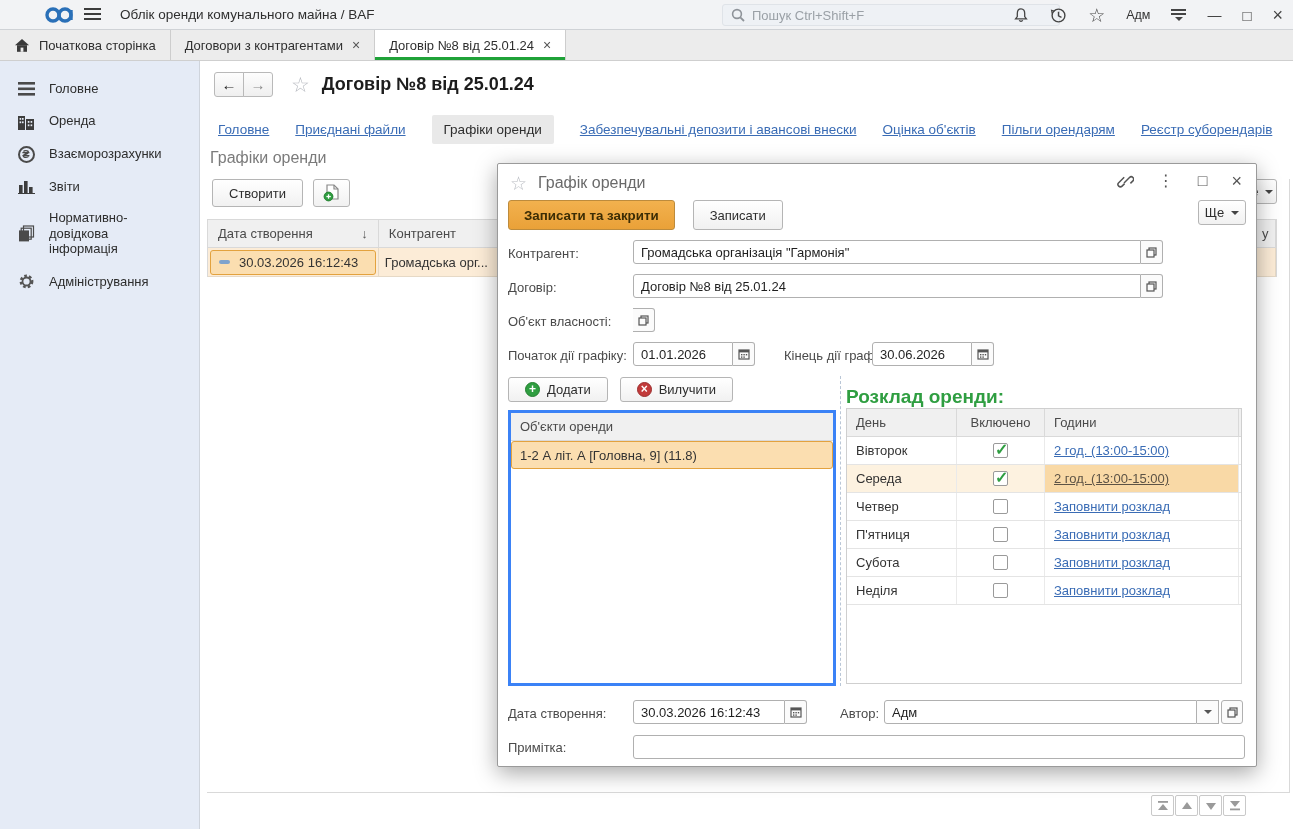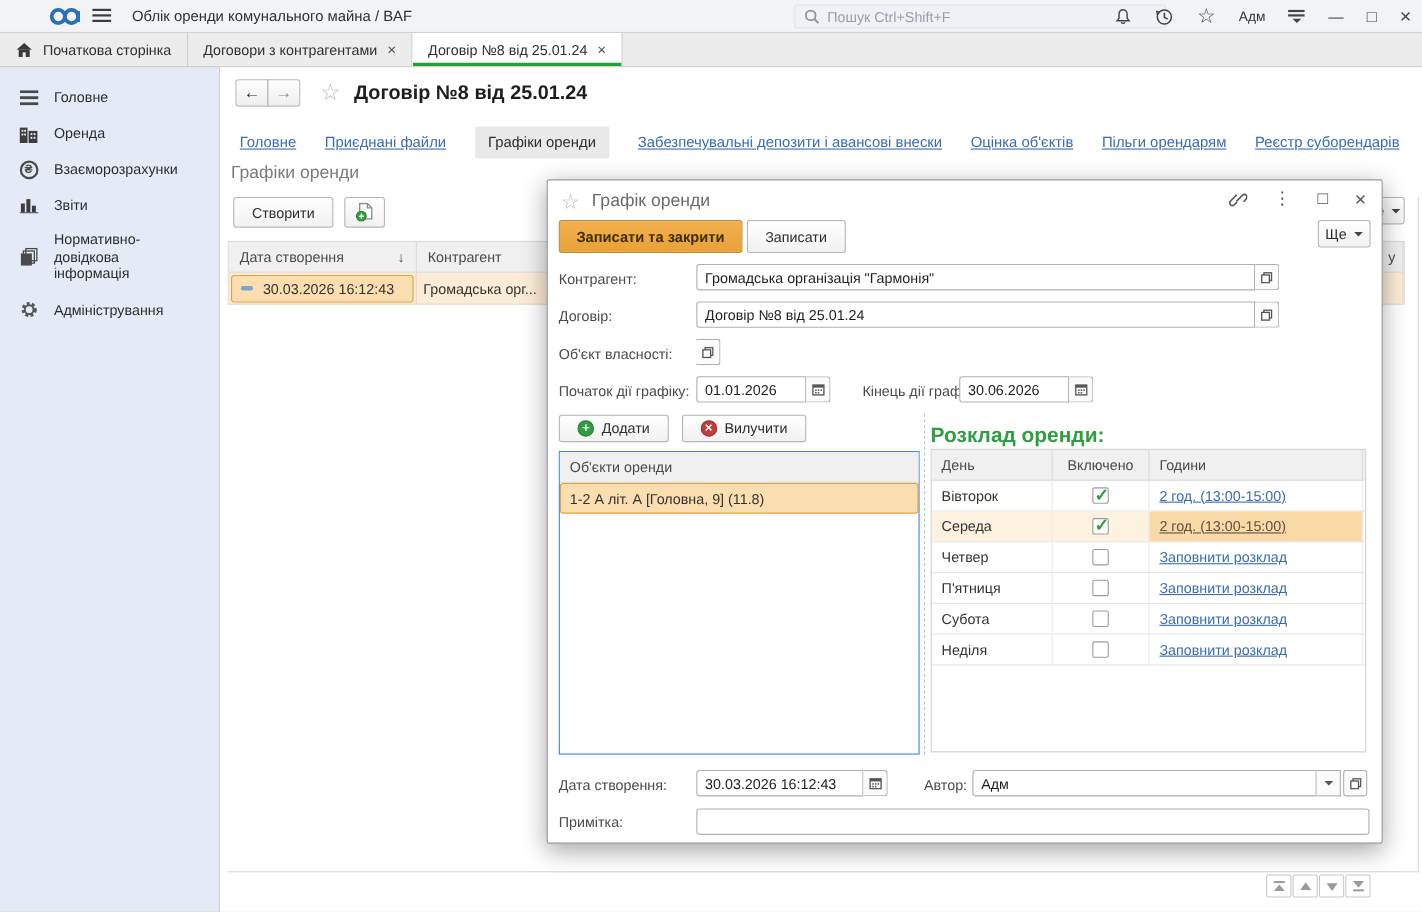--- a/index.html
+++ b/index.html
@@ -78,41 +78,41 @@
   .mini{ width:23px; height:21px; background:#fff; border:1px solid #c9c9c9; border-radius:2px;
          display:flex; align-items:center; justify-content:center; cursor:pointer; }
 
   
   .dialog{ position:absolute; left:497px; top:163px; width:760px; height:604px; background:#fff;
            border:1px solid #9a9a9a; border-radius:2px; box-shadow:0 6px 22px rgba(0,0,0,.35); }
   .dlg-star{ position:absolute; left:12px; top:8px; color:#b9bcc2; font-size:19px; }
   .dlg-title{ position:absolute; left:40px; top:10px; font-size:16px; color:#6a6a6a; }
   .dlg-icons{ position:absolute; right:14px; top:8px; display:flex; gap:24px; align-items:center; }
   .dlg-icons .ticon{ color:#555; font-size:16px; }
-  .cmdbar{ position:absolute; left:10px; top:36px; right:10px; height:30px; display:flex; gap:4px; }
+  .cmdbar{ position:absolute; left:10px; top:36px; right:10px; height:30px; display:flex; gap:18px; }
   .btn-primary{ background:linear-gradient(#f2b14e,#eaa138); border:1px solid #bd8b3c; border-radius:3px;
                 font-weight:bold; color:#3c2d05; padding:4px 15px; cursor:pointer; }
   .more-dlg{ position:absolute; right:0; top:0; width:48px; justify-content:center; }
   .frow{ position:absolute; height:26px; display:flex; align-items:center; }
   .flabel{ color:#4a4a4a; }
   .inputbox{ height:24px; border:1px solid #b0b0b0; border-radius:3px; background:#fff; display:flex;
              align-items:center; padding:0 7px; color:#1f1f1f; }
   .grp{ display:flex; align-items:stretch; }
   .grp .inputbox{ border-radius:3px 0 0 3px; }
   .sqbtn{ width:22px; height:24px; border:1px solid #b0b0b0; border-left:none; border-radius:0 3px 3px 0;
           background:#fbfbfb; display:flex; align-items:center; justify-content:center; cursor:pointer; }
   .sqbtn.mid{ border-radius:0; }
   .gapbtn{ width:22px; height:24px; border:1px solid #b0b0b0; border-radius:3px; background:#fbfbfb;
            display:flex; align-items:center; justify-content:center; margin-left:2px; cursor:pointer; }
   .circ{ width:15px; height:15px; border-radius:50%; color:#fff; font-size:12px; font-weight:bold;
          display:flex; align-items:center; justify-content:center; line-height:1; }
   .circ.add{ background:#2f9e41; border:1px solid #23802f; }
   .circ.del{ background:#c23b3b; border:1px solid #9c2e2e; }
 
-  .objlist{ position:absolute; left:10px; top:246px; width:328px; height:276px; border:1px solid #3b82f6; }
+  .objlist{ position:absolute; left:10px; top:246px; width:328px; height:276px; border:3px solid #3b82f6; }
   .ol-head{ height:28px; background:#f0f0f0; border-bottom:1px solid #d9d9d9; display:flex; align-items:center;
             padding:0 9px; color:#4a4a4a; }
   .ol-row{ height:28px; display:flex; align-items:center; padding:0 8px; border-bottom:1px solid #e4e4e4; cursor:pointer; }
   .ol-row.sel{ background:#fbdeb0; border:1px solid #e3a23e; border-radius:3px; }
   .splitter{ position:absolute; left:342px; top:212px; height:310px; border-left:1px dashed #b9c6d6; }
   .schedTitle{ position:absolute; left:348px; top:222px; color:#2f9e41; font-size:19px; font-weight:bold; }
   .sched{ position:absolute; left:348px; top:244px; width:396px; height:276px; border:1px solid #cfcfcf; }
   .sc-head{ display:flex; height:28px; background:#f0f0f0; border-bottom:1px solid #d9d9d9; color:#4a4a4a; }
   .sc-head .c{ display:flex; align-items:center; padding:0 9px; border-right:1px solid #d9d9d9; }
   .sc-row{ display:flex; height:28px; border-bottom:1px solid #e4e4e4; }

